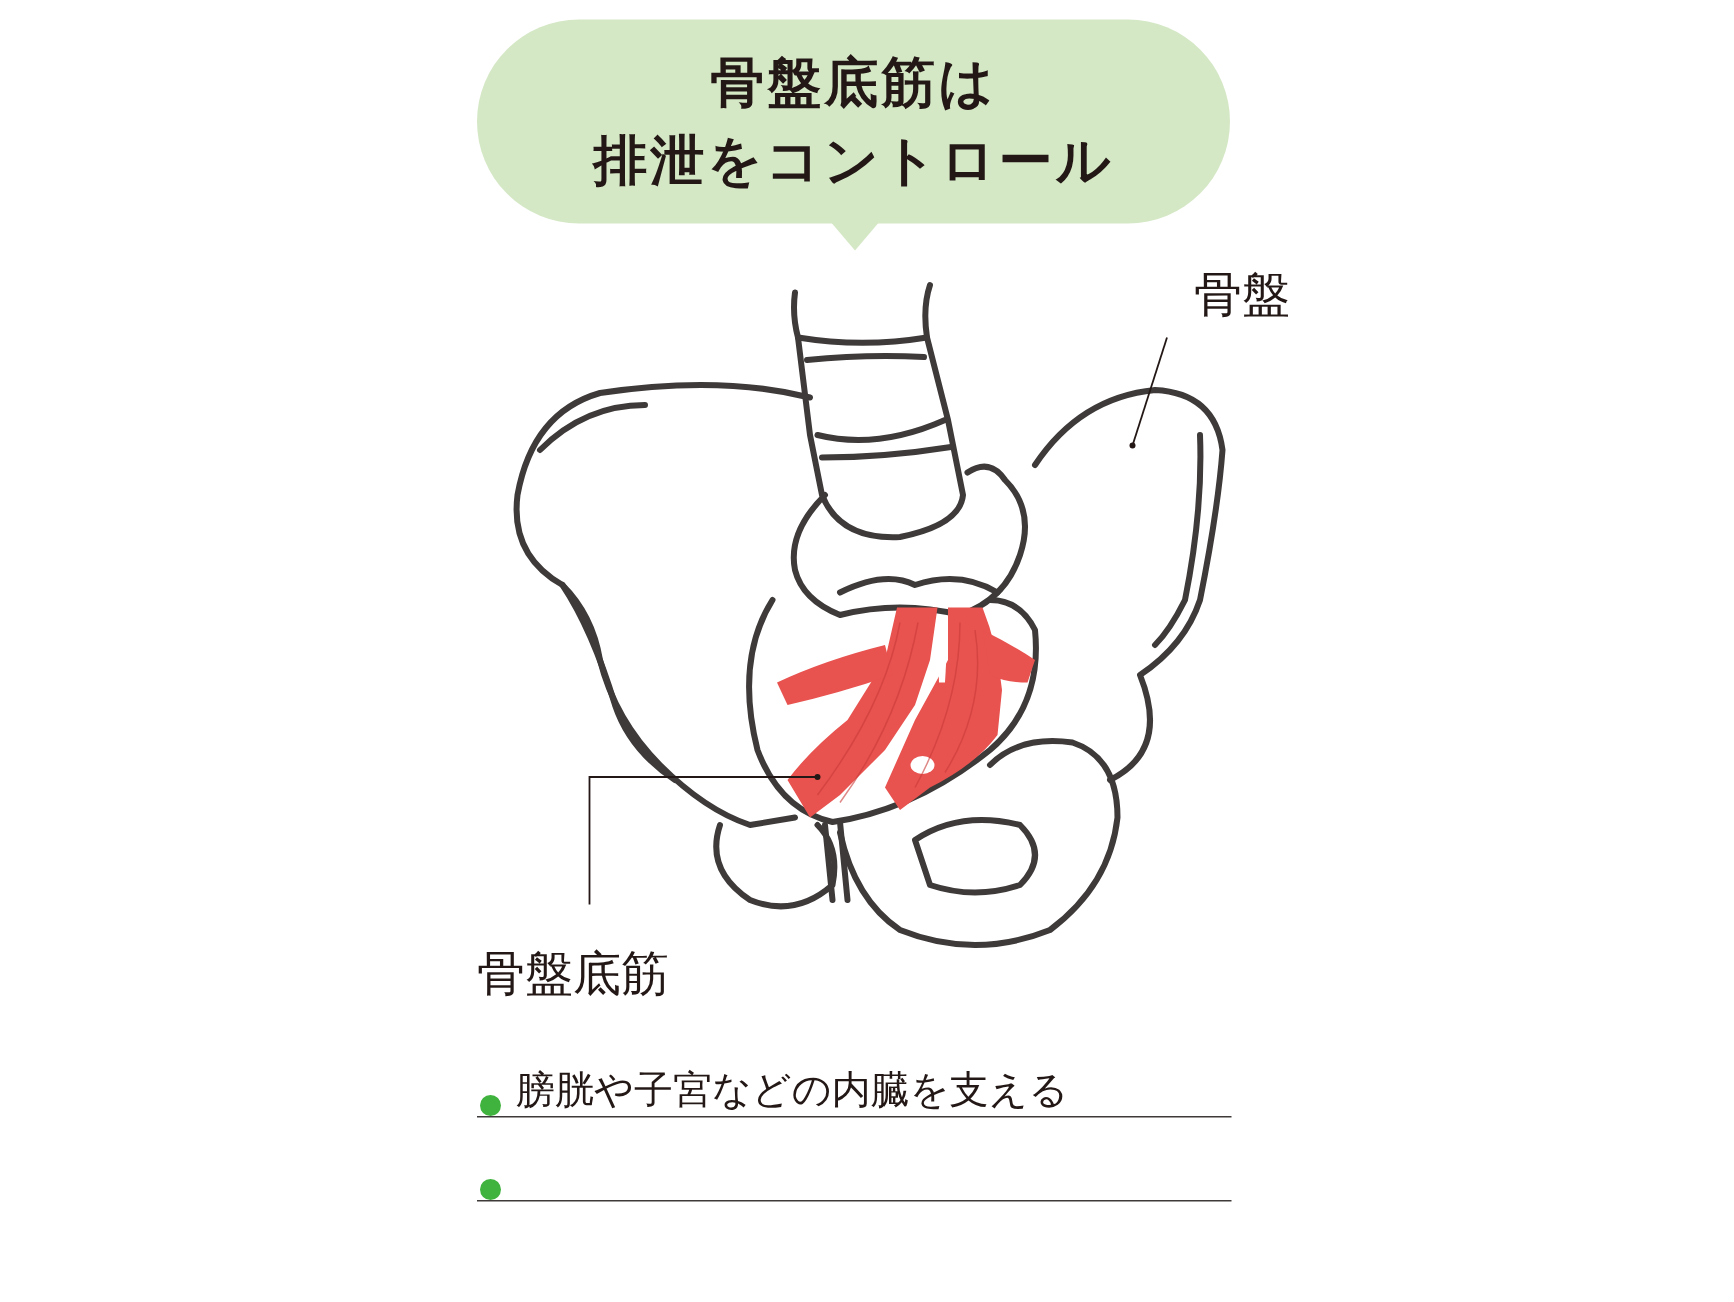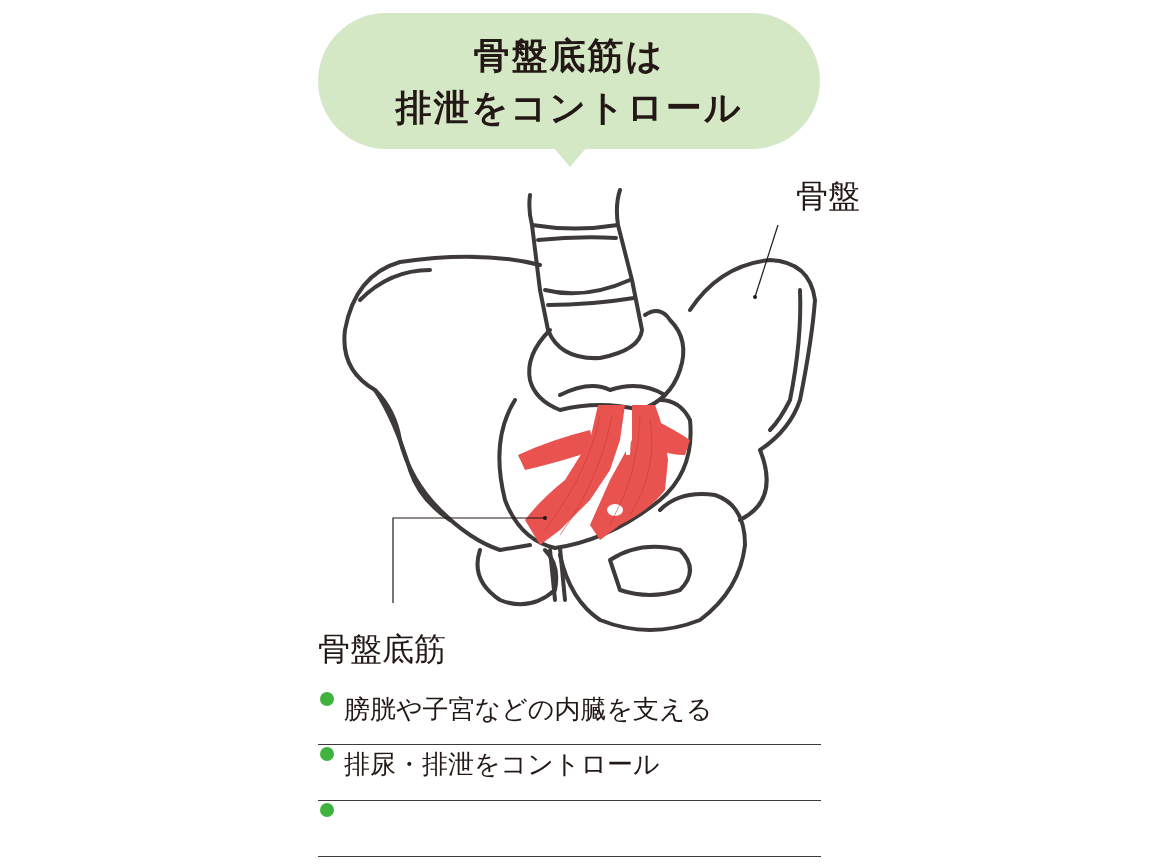--- a/index.html
+++ b/index.html
@@ -10,21 +10,21 @@
   .bubble-tail { position: absolute; left: 553px; top: 147px; width: 0; height: 0;
                  border-left: 17px solid transparent; border-right: 17px solid transparent;
                  border-top: 20px solid #d5e8c6; }
   .bubble-text { position: absolute; left: 318px; top: 30px; width: 502px; text-align: center;
                  font-weight: bold; font-size: 36px; line-height: 52px; color: #231815; letter-spacing: 2px; }
   .illus { position: absolute; left: 330px; top: 180px; width: 500px; height: 470px; }
   .label { position: absolute; font-size: 32px; color: #231815; }
   .label-pelvis { left: 748px; top: 175px; margin-left: 48px; }
   .label-floor { left: 318px; top: 628px; }
   .list { position: absolute; left: 318px; top: 690px; width: 503px; }
-  .list-item { height: 52px; border-bottom: 1.5px solid #3e3a39; display: flex; align-items: flex-start;
+  .list-item { height: 52px; border-bottom: 1.5px solid #3e3a39; display: flex; align-items: flex-end;
                font-size: 26px; color: #231815; padding-top: 2px; }
   .list-item + .list-item { height: 53px; }
   .dot { width: 14px; height: 14px; border-radius: 50%; background: #3fb33d; margin: 0 10px 0 2px; flex: none; }
 </style>
 </head>
 <body>
 
 <div class="bubble"></div>
 <div class="bubble-tail"></div>
 <div class="bubble-text">
@@ -85,18 +85,14 @@
 <div class="label label-pelvis">骨盤</div>
 <div class="label label-floor">骨盤底筋</div>
 
 <div class="list">
   <div class="list-item">
     <span class="dot"></span>
     <span>膀胱や子宮などの内臓を支える</span>
   </div>
   <div class="list-item">
     <span class="dot"></span>
-    <span>排尿・排泄をコントロール</span>
-  </div>
-  <div class="list-item">
-    <span class="dot"></span>
   </div>
 </div>
 
 </body></html>

